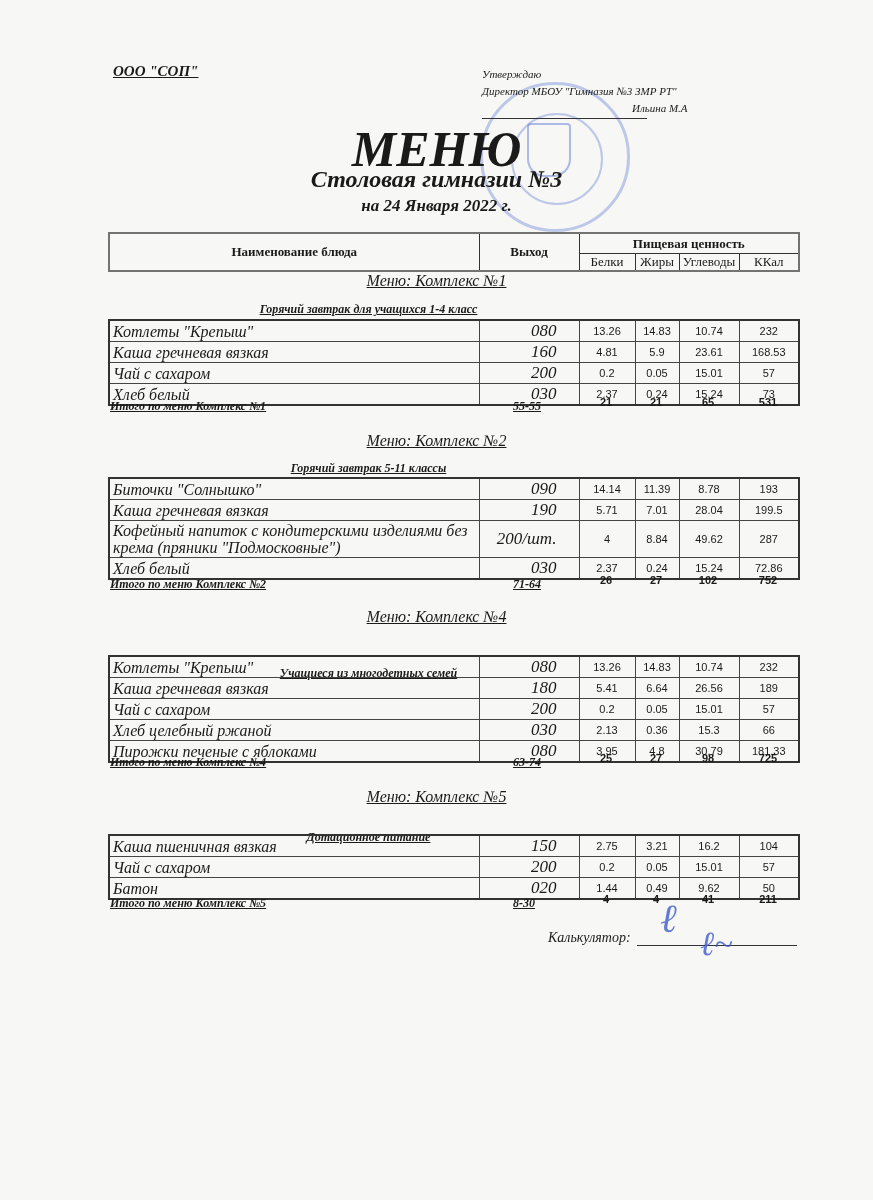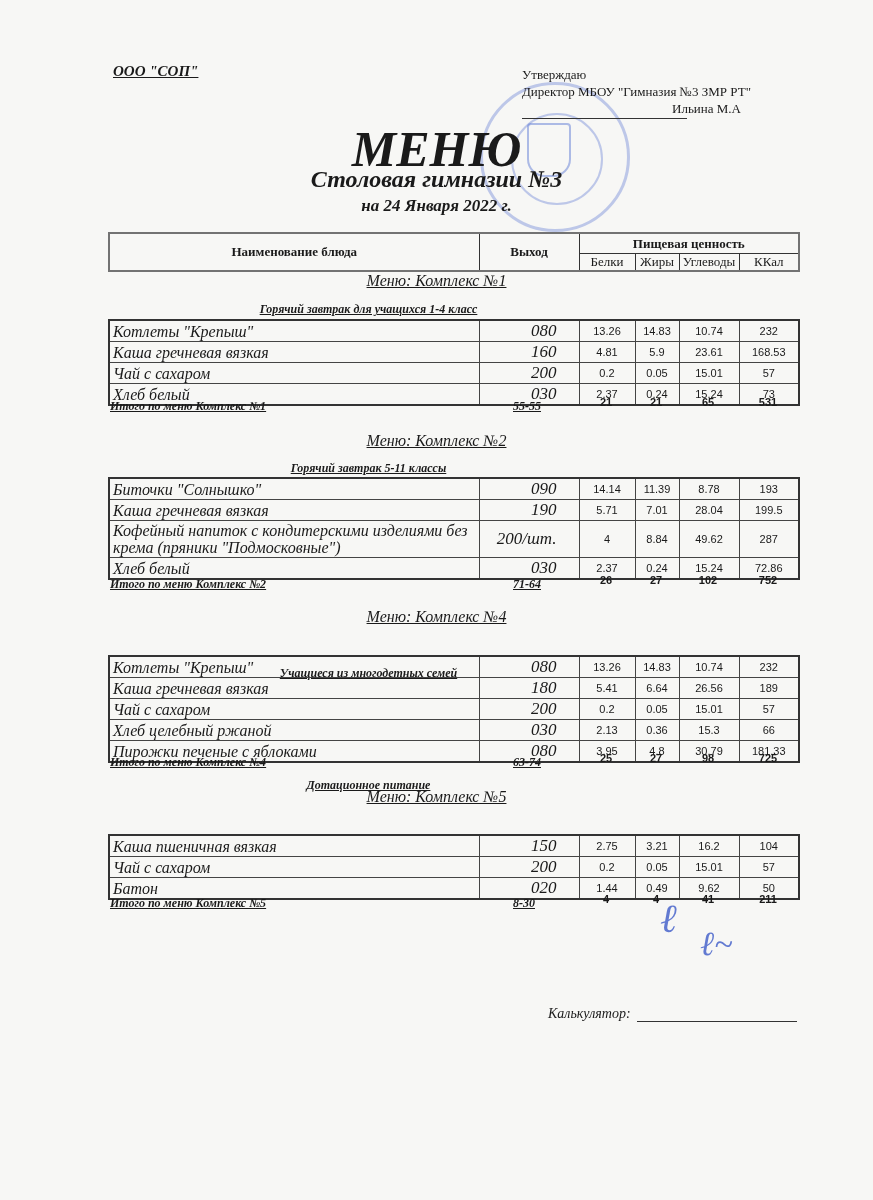--- a/index.html
+++ b/index.html
@@ -2,21 +2,21 @@
 <html><head>
 <meta charset="utf-8">
 <style>
   html, body { margin: 0; padding: 0; }
   body {
     width: 873px; height: 1200px; background: #f7f7f5; position: relative;
     font-family: "Liberation Serif", serif; color: #1a1a1a; overflow: hidden;
   }
   .page { position: absolute; left: 0; top: 0; width: 873px; height: 1200px; }
   .org { position: absolute; left: 113px; top: 63px; font-size: 15px; font-weight: bold; font-style: italic; text-decoration: underline; }
-  .approve { position: absolute; left: 482px; top: 66px; font-size: 13px; line-height: 17px; margin-left: 40px; }
+  .approve { position: absolute; left: 482px; top: 66px; font-size: 11px; font-style: italic; line-height: 17px; }
   .approve .line3 { padding-left: 150px; }
   .approve .sigline { position: absolute; left: 0; top: 52px; width: 165px; border-top: 1px solid #333; }
   .stamp {
     position: absolute; left: 480px; top: 82px; width: 150px; height: 150px;
     border-radius: 50%; border: 3px solid rgba(80,110,210,0.35); box-sizing: border-box;
   }
   .stamp .inner { position: absolute; left: 28px; top: 28px; width: 88px; height: 88px; border-radius: 50%; border: 2px solid rgba(80,110,210,0.35); }
   .stamp .shield { position: absolute; left: 44px; top: 38px; width: 40px; height: 50px; border: 2px solid rgba(80,110,210,0.45); border-radius: 4px 4px 18px 18px; }
   .title { position: absolute; left: 0; width: 873px; text-align: center; font-style: italic; font-weight: bold; }
   .t1 { top: 120px; font-size: 50px; }
@@ -258,21 +258,21 @@
   <div class="total" style="top:755px">
     <span class="tl">Итого по меню Комплекс №4</span>
     <span class="tout">63-74</span>
     <span class="num" style="left:470px;width:56px">25</span>
     <span class="num" style="left:526px;width:44px">27</span>
     <span class="num" style="left:570px;width:60px">98</span>
     <span class="num" style="left:630px;width:60px">725</span>
   </div>
 
   <div class="sec-title" style="top:788px">Меню: Комплекс №5</div>
-  <div class="sec-sub" style="top:778px">Дотационное питание</div>
+  <div class="sec-sub" style="top:830px">Дотационное питание</div>
   <table class="items" style="top:834px">
     <colgroup>
         <col class="c-name">
         <col class="c-out">
         <col class="c-b">
         <col class="c-f">
         <col class="c-u">
         <col class="c-k">
       </colgroup>
     <tbody>
@@ -304,19 +304,19 @@
     </table>
   <div class="total" style="top:896px">
     <span class="tl">Итого по меню Комплекс №5</span>
     <span class="tout">8-30</span>
     <span class="num" style="left:470px;width:56px">4</span>
     <span class="num" style="left:526px;width:44px">4</span>
     <span class="num" style="left:570px;width:60px">41</span>
     <span class="num" style="left:630px;width:60px">211</span>
   </div>
 
-  <div class="sig" style="left:548px;top:1006px">
+  <div class="sig" style="left:548px;top:930px">
     <span>Калькулятор:</span><span class="line"></span>
   </div>
   <div class="scribble" style="left:660px;top:895px">ℓ</div>
   <div class="scribble" style="left:700px;top:925px;font-size:34px">ℓ~</div>
 
 </div>
 
 </body></html>

